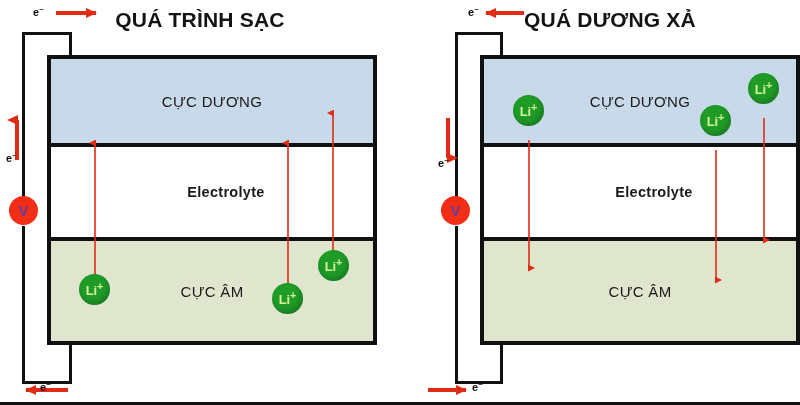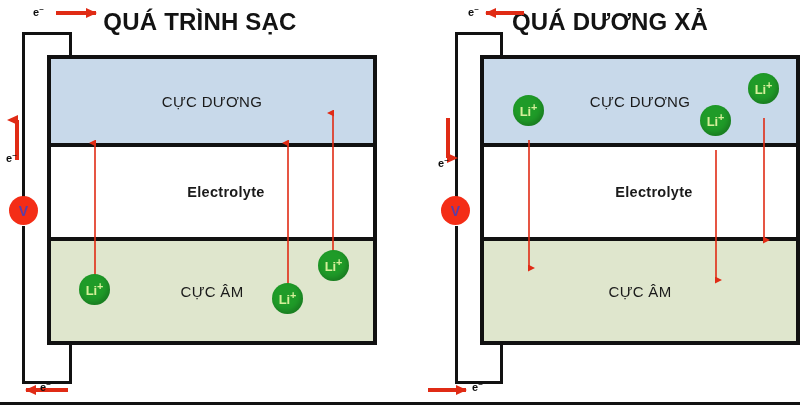--- a/index.html
+++ b/index.html
@@ -39,21 +39,21 @@
   .panel-left  { left: 0; }
   .panel-right { left: 400px; }
 
   .panel-title {
     position: absolute;
     top: 8px;
     width: 100%;
     text-align: center;
     font-family: "Liberation Sans", sans-serif;
     font-weight: bold;
-    font-size: 24px;
+    font-size: 21px;
     letter-spacing: 0.2px;
     color: #131313;
     white-space: nowrap;
   }
   .panel-left  .panel-title { left: 20px; width: 360px; }
   .panel-right .panel-title { left: 30px; width: 360px; }
 
   
   .cell {
     position: absolute;

